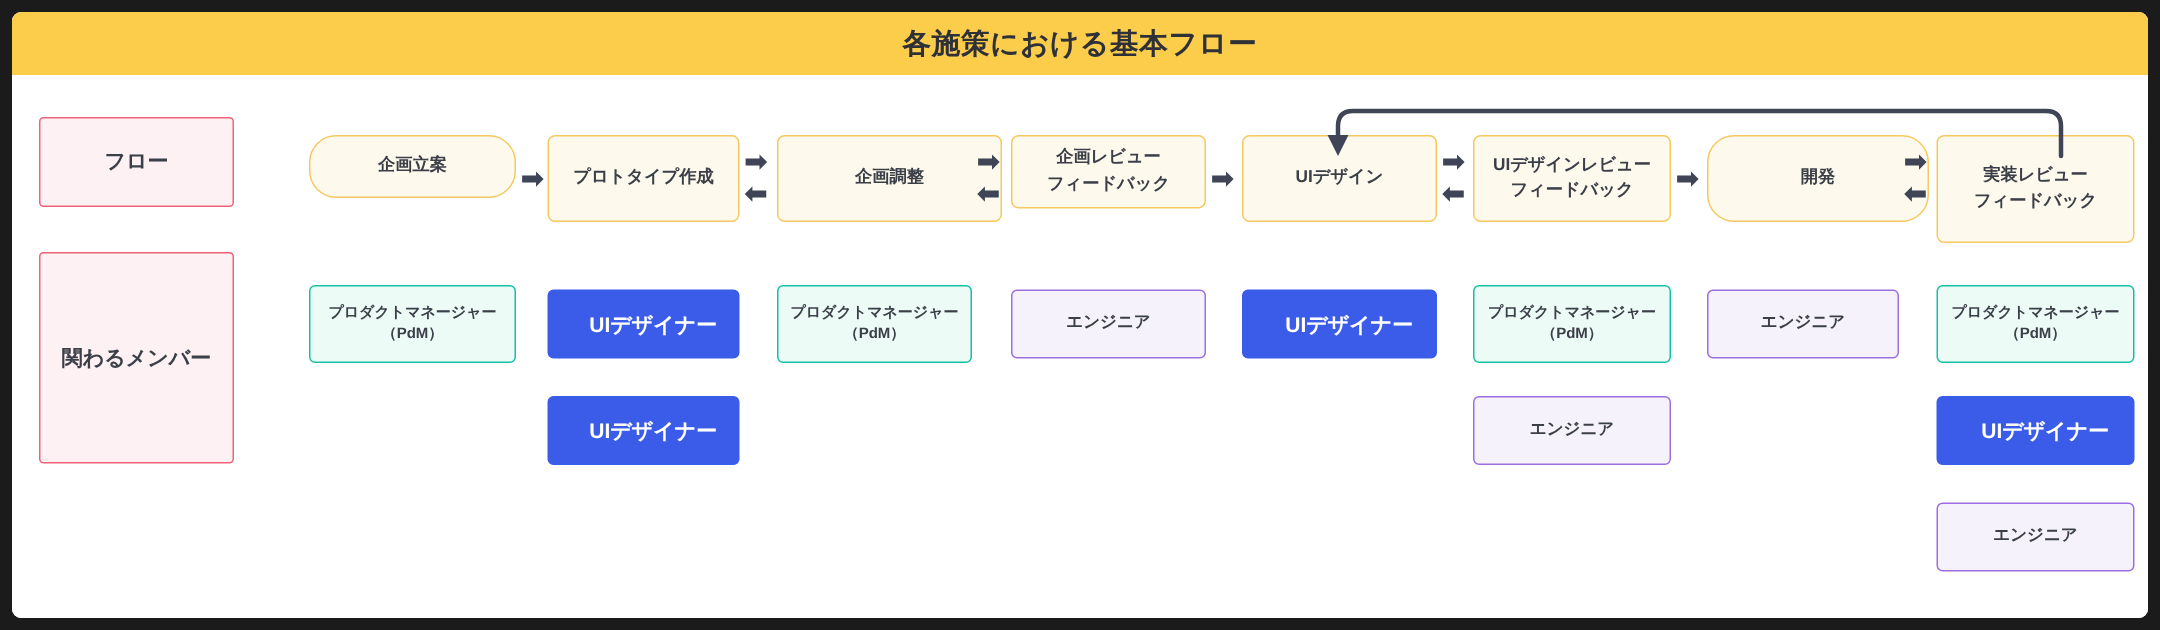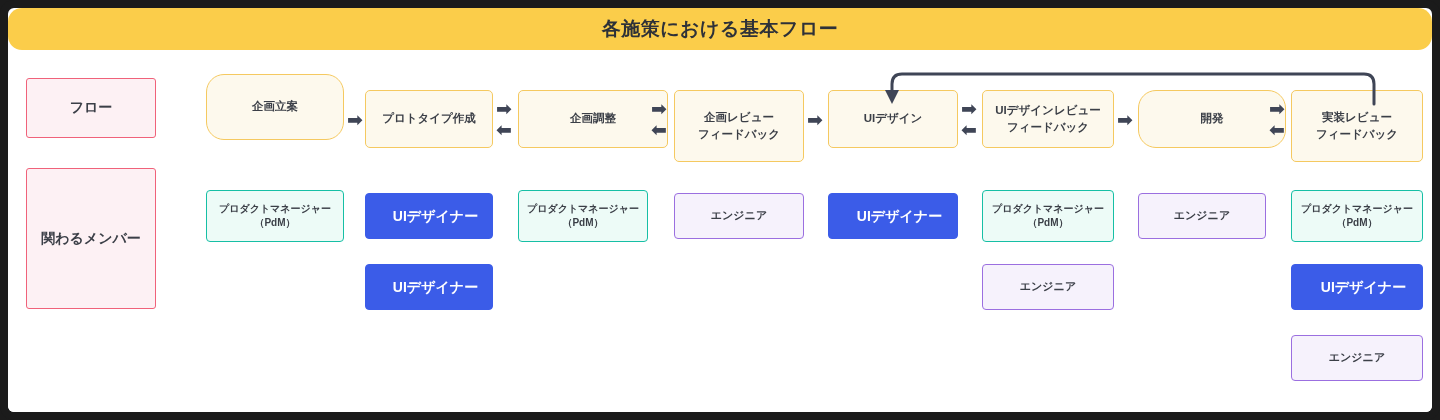--- a/index.html
+++ b/index.html
@@ -29,21 +29,20 @@
   #title-banner {
     position: absolute;
     left: 0;
     top: 0;
     width: 1424px;
     height: 42px;
     background: #fbcd4a;
     display: flex;
     align-items: center;
     justify-content: center;
-    border-radius: 14px;
   }
   #title-text {
     font-size: 19px;
     font-weight: bold;
     color: #2e3138;
     letter-spacing: 0.5px;
   }
 
   
   #canvas {
@@ -178,36 +177,36 @@
 
     <div class="row-label" id="label-flow">
       <span>フロー</span>
     </div>
 
     <div class="row-label" id="label-members">
       <span>関わるメンバー</span>
     </div>
 
     <div id="flow-layer">
-        <div class="flow-box" style="left: 198px; top: 24px; width: 138px; height: 66px; border-radius: 18px;">
+        <div class="flow-box" style="left: 198px; top: 40px; width: 138px; height: 42px; border-radius: 18px;">
           <span>
             <div>企画立案</div>
           </span>
         </div>
         <div class="flow-box" style="left: 357px; top: 40px; width: 128px; height: 58px;">
           <span>
             <div>プロトタイプ作成</div>
           </span>
         </div>
         <div class="flow-box" style="left: 510px; top: 40px; width: 150px; height: 58px;">
           <span>
             <div>企画調整</div>
           </span>
         </div>
-        <div class="flow-box" style="left: 666px; top: 40px; width: 130px; height: 72px;">
+        <div class="flow-box" style="left: 666px; top: 40px; width: 130px; height: 49px;">
           <span>
             <div>企画レビュー</div>
             <div>フィードバック</div>
           </span>
         </div>
         <div class="flow-box" style="left: 820px; top: 40px; width: 130px; height: 58px;">
           <span>
             <div>UIデザイン</div>
           </span>
         </div>

